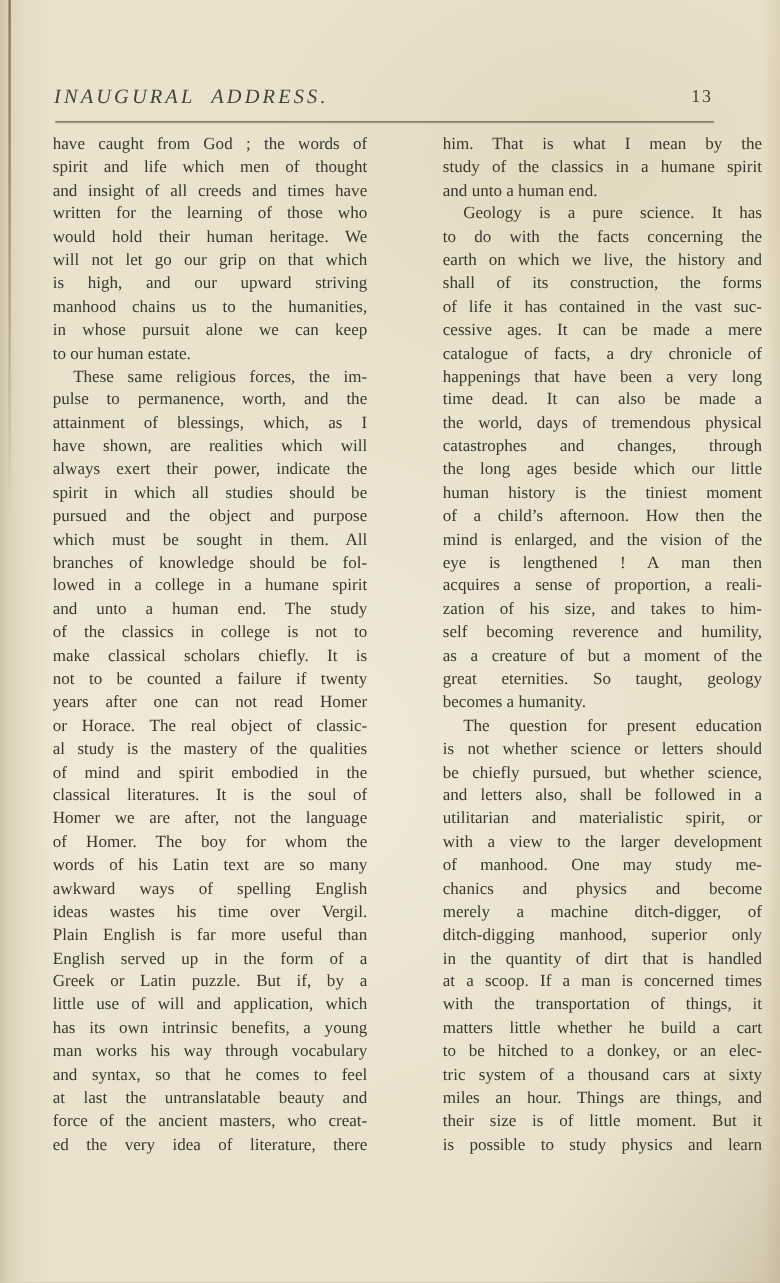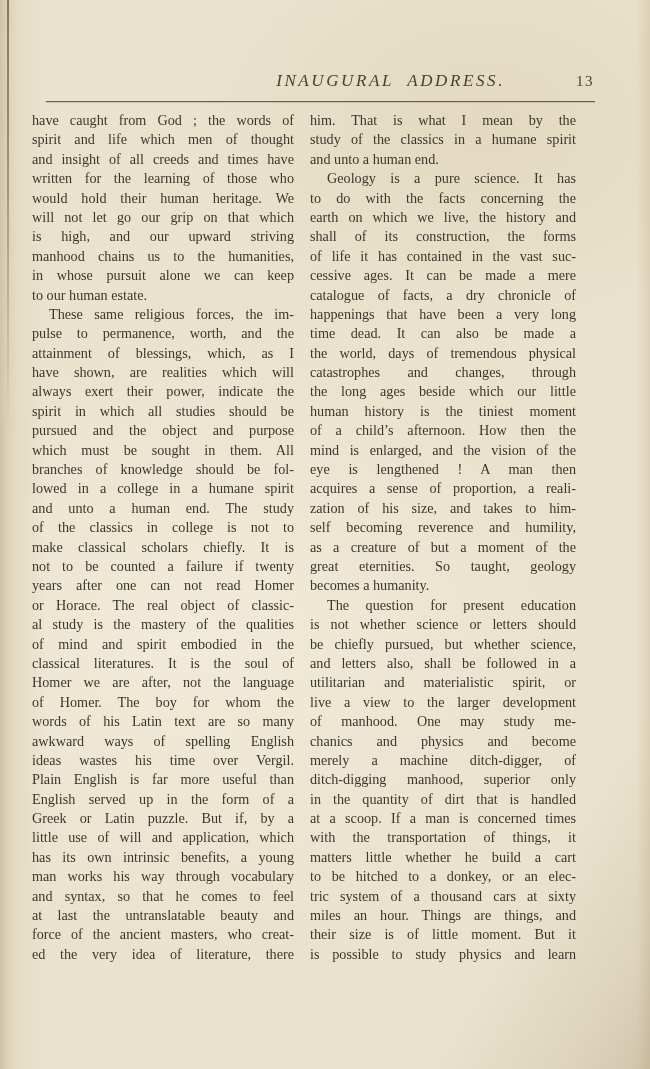--- a/index.html
+++ b/index.html
@@ -25,21 +25,21 @@
   }
   .binding-line {
     position: absolute;
     left: 7px; top: 0;
     width: 2px; height: 430px;
     background: linear-gradient(#867a61 0%, #9a8e73 35%, rgba(154,142,115,0) 100%);
   }
   .running-header {
     position: absolute;
     top: 71px; left: 45px; width: 460px;
-    text-align: right;
+    text-align: left;
     font-style: italic;
     font-size: 17px;
     letter-spacing: 2.6px;
     word-spacing: 7px;
     color: #464235;
   }
   .page-number {
     position: absolute;
     top: 73px; right: 56px;
     font-size: 15px;
@@ -47,22 +47,23 @@
     color: #464235;
   }
   .header-rule {
     position: absolute;
     top: 101px; left: 46px; width: 549px; height: 1px;
     background: #6a6250;
     box-shadow: 0 1px 0 rgba(106,98,80,0.25);
   }
   .columns {
     position: absolute;
-    top: 111px; left: 32px;
+    top: 111px; left: 44px;
     display: flex;
+    gap: 47px;
   }
   .col { width: 262px; }
   .col.left  { margin-right: 16px; }
   .col.right { width: 266px; }
   .line {
     height: 19.4px;
     line-height: 19.4px;
     font-size: 14.2px;
     text-align: justify;
     text-align-last: justify;
@@ -155,21 +156,21 @@
         <div class="line">zation of his size, and takes to him-</div>
         <div class="line">self becoming reverence and humility,</div>
         <div class="line">as a creature of but a moment of the</div>
         <div class="line">great eternities. So taught, geology</div>
         <div class="line end">becomes a humanity.</div>
         <div class="line indent">The question for present education</div>
         <div class="line">is not whether science or letters should</div>
         <div class="line">be chiefly pursued, but whether science,</div>
         <div class="line">and letters also, shall be followed in a</div>
         <div class="line">utilitarian and materialistic spirit, or</div>
-        <div class="line">live a view to the larger development</div>
+        <div class="line">with a view to the larger development</div>
         <div class="line">of manhood. One may study me-</div>
         <div class="line">chanics and physics and become</div>
         <div class="line">merely a machine ditch-digger, of</div>
         <div class="line">ditch-digging manhood, superior only</div>
         <div class="line">in the quantity of dirt that is handled</div>
         <div class="line">at a scoop. If a man is concerned times</div>
         <div class="line">with the transportation of things, it</div>
         <div class="line">matters little whether he build a cart</div>
         <div class="line">to be hitched to a donkey, or an elec-</div>
         <div class="line">tric system of a thousand cars at sixty</div>

